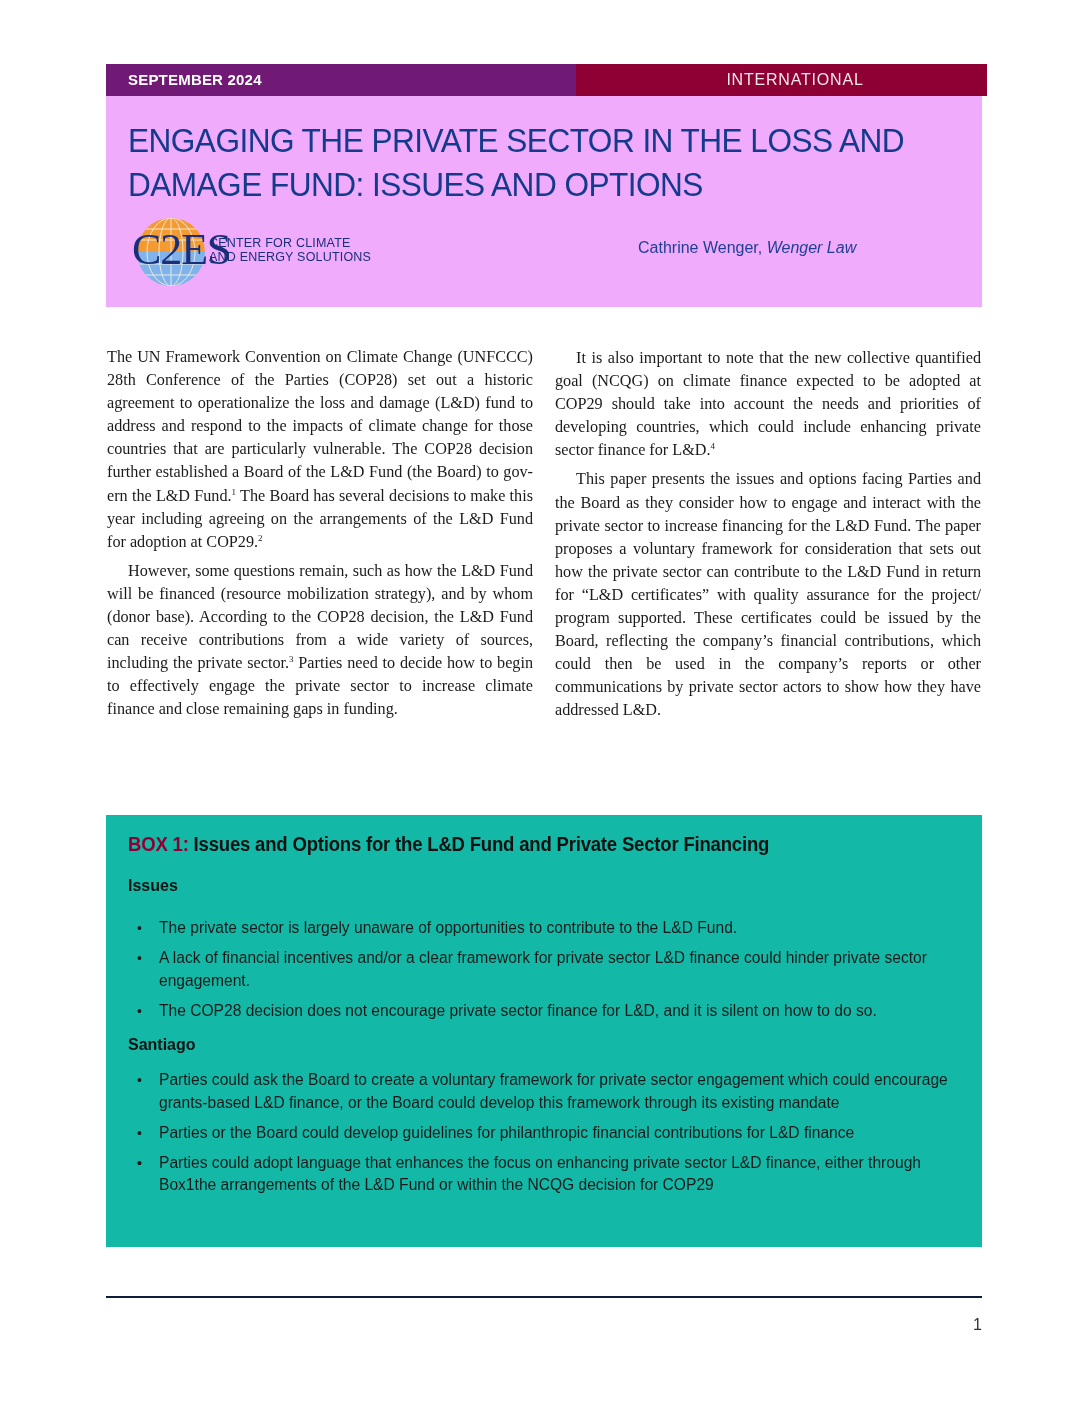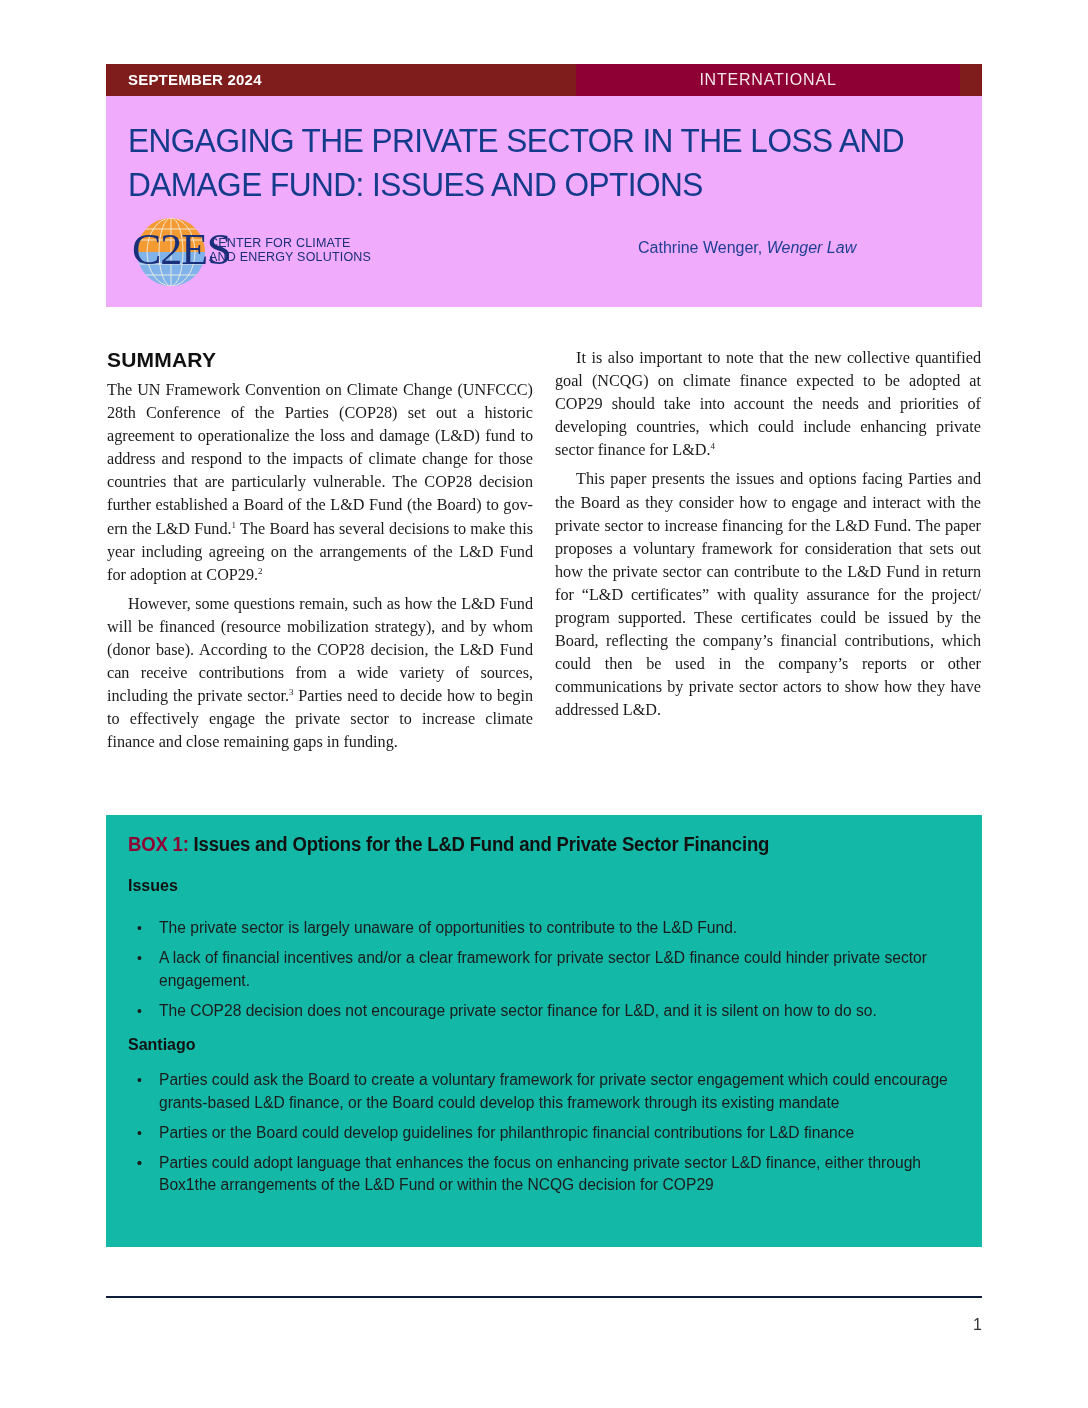--- a/index.html
+++ b/index.html
@@ -3,26 +3,26 @@
   <meta charset="utf-8">
   <style>
     html, body { margin: 0; padding: 0; }
     body {
       width: 1088px; height: 1408px; background: #ffffff; position: relative;
       font-family: "Liberation Serif", serif; color: #1a1a1a; overflow: hidden;
     }
     .abs { position: absolute; }
 
     
-    .hdr-bar { left: 106px; top: 64px; width: 876px; height: 32px; background: #7f1d1d; }
+    .hdr-bar { left: 106px; top: 64px; width: 876px; height: 32px; background: #701a75; }
     .hdr-date { left: 22px; top: 0; height: 32px; line-height: 32px; color: #fff;
       font-family: "Liberation Sans", sans-serif; font-weight: bold; font-size: 15px; letter-spacing: 0.2px; }
     .hdr-cat { left: 470px; top: 0; width: 384px; height: 32px; background: #8e0034; color: #f4e6ea;
       font-family: "Liberation Sans", sans-serif; font-size: 16px; text-align: center; line-height: 32px;
-      letter-spacing: 0.8px; }
+      letter-spacing: 0.8px; padding-left: 27px; }
 
     
     .title-panel { left: 106px; top: 96px; width: 876px; height: 211px; background: #f0abfc; }
     .title { left: 22px; top: 22px; width: 840px; color: #143a8c;
       font-family: "Liberation Sans", sans-serif; font-size: 34px; line-height: 44px; letter-spacing: -0.6px;
       transform: scaleX(0.93); transform-origin: left top; white-space: nowrap; }
     .logo { left: 26px; top: 119px; width: 260px; height: 76px; }
     .globe { position: absolute; left: 4px; top: 2px; width: 70px; height: 70px; }
     .logo-c2es { position: absolute; left: 0; top: 10px; font-family: "Liberation Serif", serif;
       font-size: 44px; color: #1a2f7a; letter-spacing: -1px; line-height: 50px; }
@@ -101,21 +101,20 @@
     </div>
   </div>
 
   <div class="abs author">
     <span>Cathrine Wenger,</span>
     <span class="aff">Wenger Law</span>
   </div>
 </div>
 
 <div class="abs col col-left">
-  <h2 class="h-summary">SUMMARY</h2>
   <p><span>The UN Framework Convention on Climate Change (UNFCCC) 28th Conference of the Parties (COP28) set out a historic agreement to operationalize the loss and damage (L&amp;D) fund to address and respond to the impacts of climate change for those countries that are particularly vulnerable. The COP28 decision further established a Board of the L&amp;D Fund (the Board) to gov­ern the L&amp;D Fund.</span><sup>1</sup><span> The Board has several decisions to make this year including agreeing on the arrangements of the L&amp;D Fund for adoption at COP29.</span><sup>2</sup></p>
   <p class="ind"><span>However, some questions remain, such as how the L&amp;D Fund will be financed (resource mobilization strategy), and by whom (donor base). According to the COP28 decision, the L&amp;D Fund can receive contribu­tions from a wide variety of sources, including the private sector.</span><sup>3</sup><span> Parties need to decide how to begin to effectively engage the private sector to increase climate finance and close remaining gaps in funding.</span></p>
 </div>
 
 <div class="abs col col-right">
   <p class="ind" style="margin-top:0"><span>It is also important to note that the new collective quantified goal (NCQG) on climate finance expected to be adopted at COP29 should take into account the needs and priorities of developing countries, which could include enhancing private sector finance for L&amp;D.</span><sup>4</sup></p>
   <p class="ind"><span>This paper presents the issues and options facing Parties and the Board as they consider how to engage and interact with the private sector to increase financ­ing for the L&amp;D Fund. The paper proposes a voluntary framework for consideration that sets out how the private sector can contribute to the L&amp;D Fund in return for “L&amp;D certificates” with quality assurance for the project/​program supported. These certificates could be issued by the Board, reflecting the company’s financial contribu­tions, which could then be used in the company’s reports or other communications by private sector actors to show how they have addressed L&amp;D.</span></p>
 </div>
 
 <div class="abs box">

